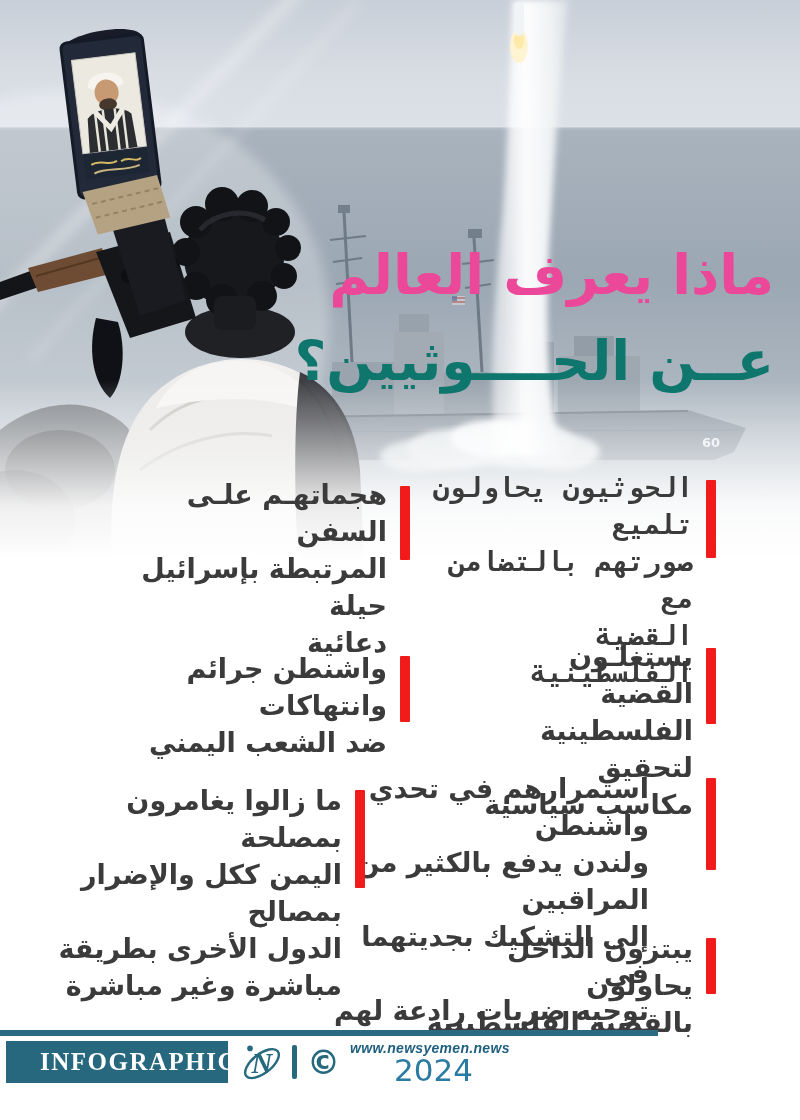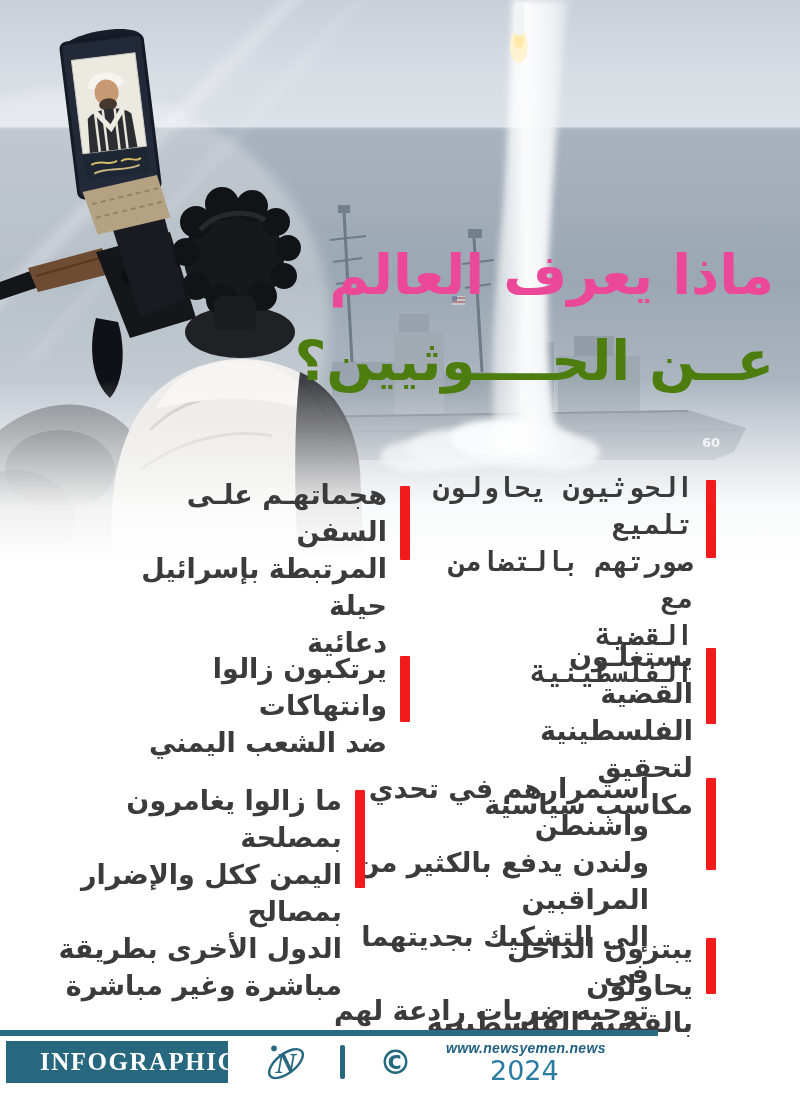--- a/index.html
+++ b/index.html
@@ -8,21 +8,21 @@
     background:#ffffff;
     font-family:"DejaVu Sans","Liberation Sans",sans-serif;
   }
   
   .hero{position:absolute;top:0;left:0;width:800px;height:560px;z-index:0;}
   .title{
     position:absolute;top:232px;right:26px;z-index:2;text-align:right;direction:rtl;
     font-weight:700;font-size:55px;line-height:86px;letter-spacing:0;
   }
   .title .t1{color:#ec4899;}
-  .title .t2{color:#4d7c0f;}
+  .title .t2{color:#0f766e;}
   
   .bullet{
     position:absolute;display:flex;direction:rtl;z-index:2;
   }
   .bullet .bar{
     flex:0 0 auto;width:10px;background:#f21b1b;margin-left:13px;border-radius:1px;
   }
   .bullet .txt{
     direction:rtl;text-align:right;white-space:pre-line;
     font-weight:700;font-size:27px;line-height:37px;color:#3b3b3b;
@@ -30,41 +30,41 @@
   .b-r1{top:472px;right:84px;} .b-r1 .txt{width:272px;font-family:Liberation Mono, monospace;} .b-r1 .bar{height:78px;margin-top:8px;}
   .b-l1{top:476px;right:390px;} .b-l1 .txt{width:286px;text-align:right;} .b-l1 .bar{height:74px;margin-top:10px;}
   .b-r2{top:638px;right:84px;} .b-r2 .txt{width:220px;} .b-r2 .bar{height:76px;margin-top:10px;}
   .b-l2{top:650px;right:390px;} .b-l2 .txt{width:308px;} .b-l2 .bar{height:66px;margin-top:6px;}
   .b-r3{top:770px;right:84px;gap:44px;} .b-r3 .txt{width:334px;} .b-r3 .bar{height:92px;margin-top:8px;}
   .b-l3{top:782px;right:435px;} .b-l3 .txt{width:284px;} .b-l3 .bar{height:98px;margin-top:8px;}
   .b-r4{top:930px;right:84px;} .b-r4 .txt{width:272px;} .b-r4 .bar{height:56px;margin-top:8px;}
   
   .footer{position:absolute;top:1030px;left:0;width:800px;height:90px;z-index:3;}
   .footer-line{position:absolute;top:0;left:0;width:658px;height:6px;background:#2a6a82;}
-  .footer-row{position:absolute;top:8px;left:6px;display:flex;align-items:center;gap:24px;}
+  .footer-row{position:absolute;top:8px;left:6px;display:flex;align-items:center;}
   .infographic-box{
     width:222px;height:42px;background:#27687e;display:flex;align-items:center;
   }
   .white-tick{width:6px;height:28px;background:#ffffff;margin-right:18px;margin-left:16px;}
   .infographic-label{
     color:#ffffff;font-family:"Liberation Serif","DejaVu Serif",serif;
     font-weight:700;font-size:25px;letter-spacing:1.5px;
   }
   .logo{width:48px;height:48px;margin-left:10px;}
   .sep{width:5px;height:34px;background:#26697f;border-radius:2px;margin:0 8px 0 6px;}
   .copyright{
     font-family:"DejaVu Sans",sans-serif;font-size:33px;line-height:1;
     color:#26697f;font-weight:700;margin:0 6px 0 2px;
   }
   .site-block{display:flex;flex-direction:column;margin-left:4px;}
   .site-url{
     color:#1e5f80;font-style:italic;font-weight:700;font-size:14px;letter-spacing:.3px;
     font-family:"Liberation Sans","DejaVu Sans",sans-serif;
   }
-  .site-year{color:#2a7aa2;font-size:27px;line-height:27px;margin-left:44px;margin-top:1px;}
+  .site-year{color:#2a7aa2;font-size:31px;line-height:27px;margin-left:44px;margin-top:1px;}
 </style>
 </head>
 <body>
 
 <div class="hero">
 <svg width="800" height="560" viewBox="0 0 800 560" xmlns="http://www.w3.org/2000/svg">
   <defs>
     <linearGradient id="skyG" x1="0" y1="0" x2="0" y2="1">
       <stop offset="0" stop-color="#c8cfd8"></stop>
           <stop offset=".55" stop-color="#d8dde4"></stop>
@@ -225,21 +225,21 @@
 دعائية</div>
 </div>
 <div class="bullet b-r2">
   <span class="bar"></span>
   <div class="txt">يستغلـون القضية
 الفلسطينية لتحقيق
 مكاسب سياسية</div>
 </div>
 <div class="bullet b-l2">
   <span class="bar"></span>
-  <div class="txt">يرتكبون زالوا وانتهاكات
+  <div class="txt">واشنطن جرائم وانتهاكات
 ضد الشعب اليمني</div>
 </div>
 <div class="bullet b-r3">
   <span class="bar"></span>
   <div class="txt">استمرارهم في تحدي واشنطن
 ولندن يدفع بالكثير من المراقبين
 إلى التشكيك بجديتهما في
 توجيه ضربات رادعة لهم</div>
 </div>
 <div class="bullet b-l3">

